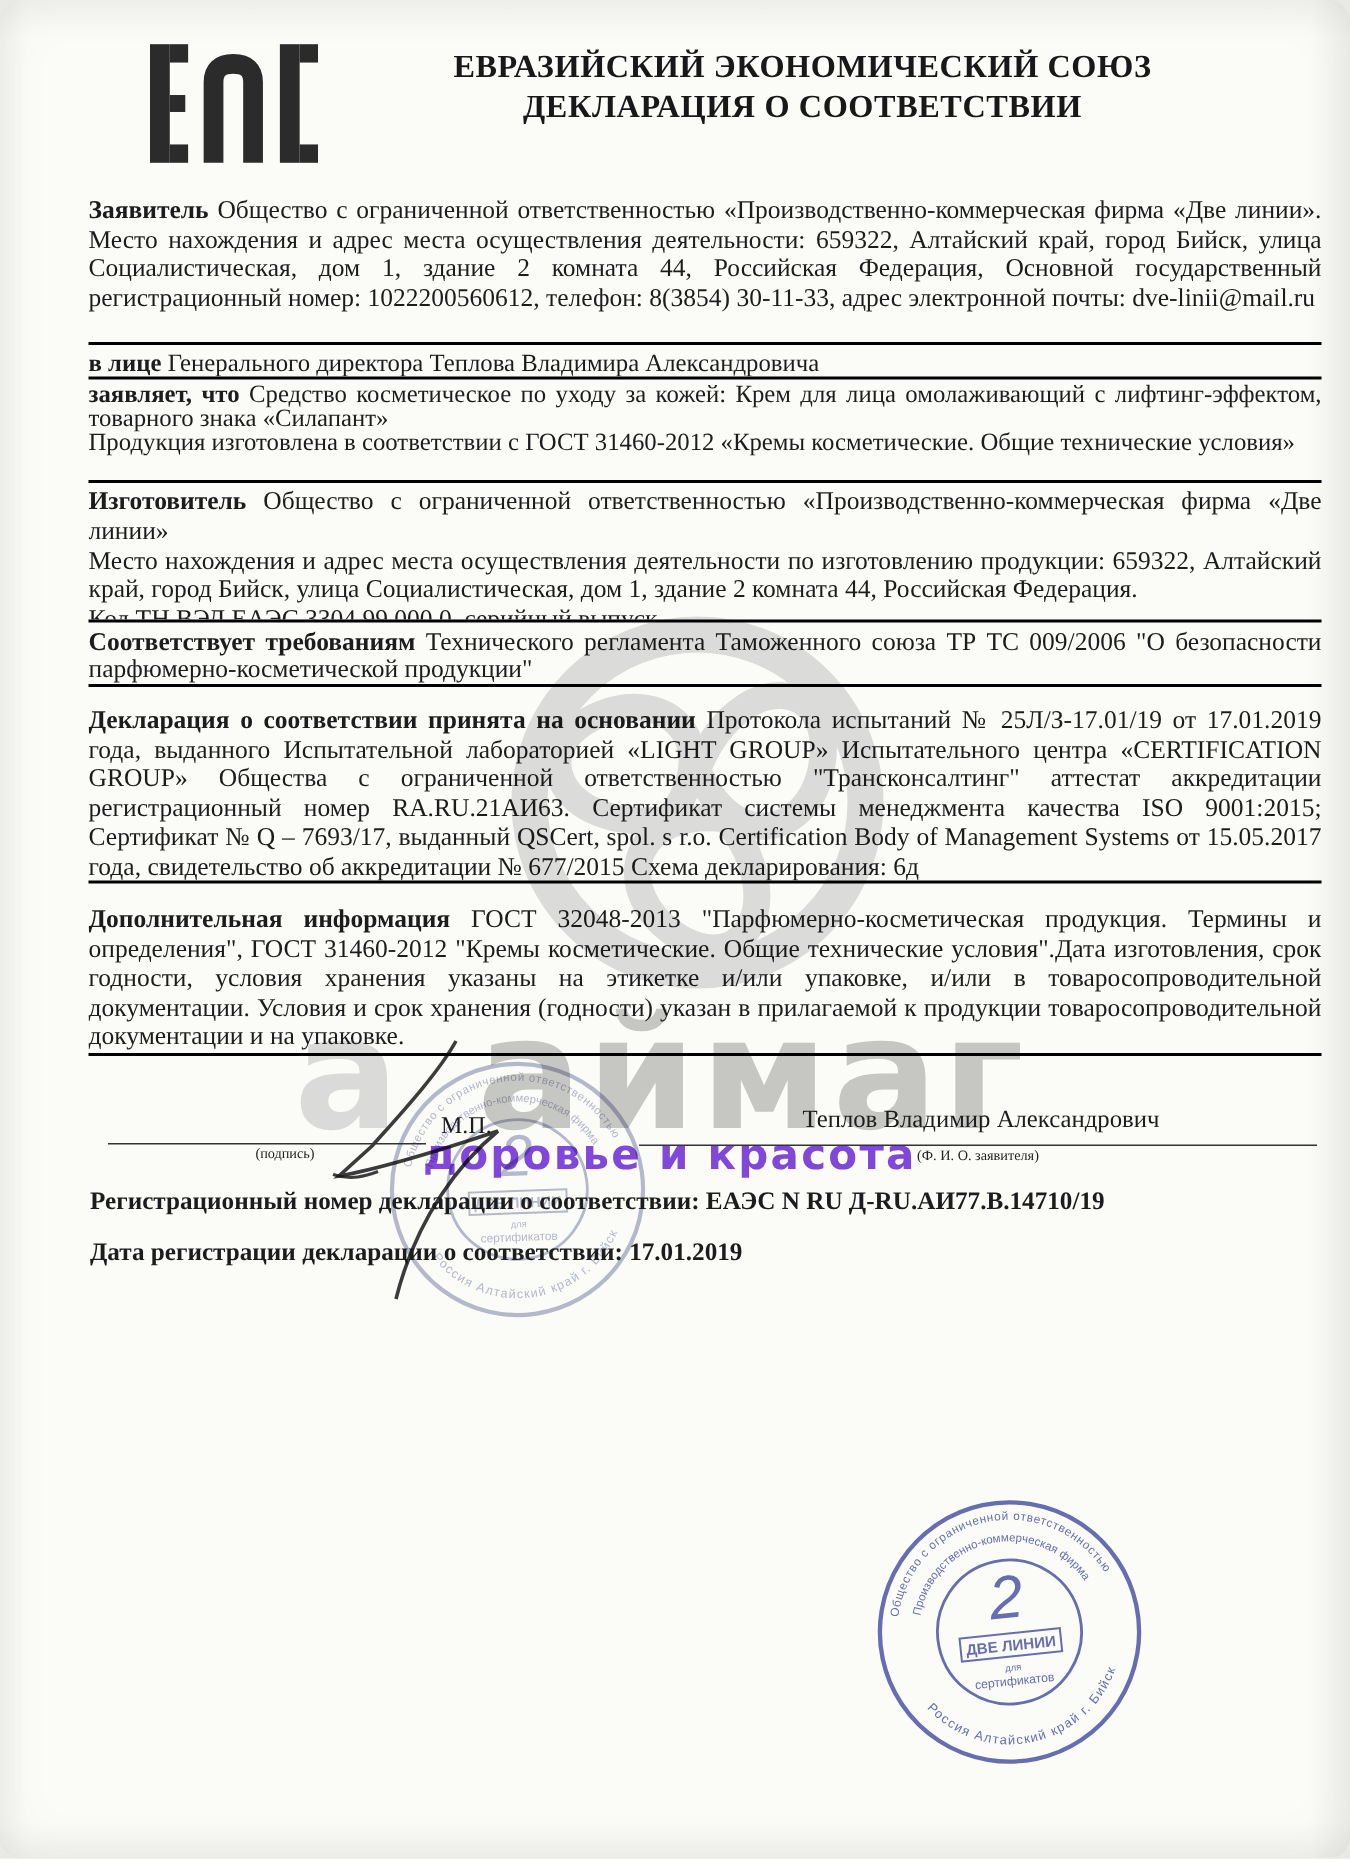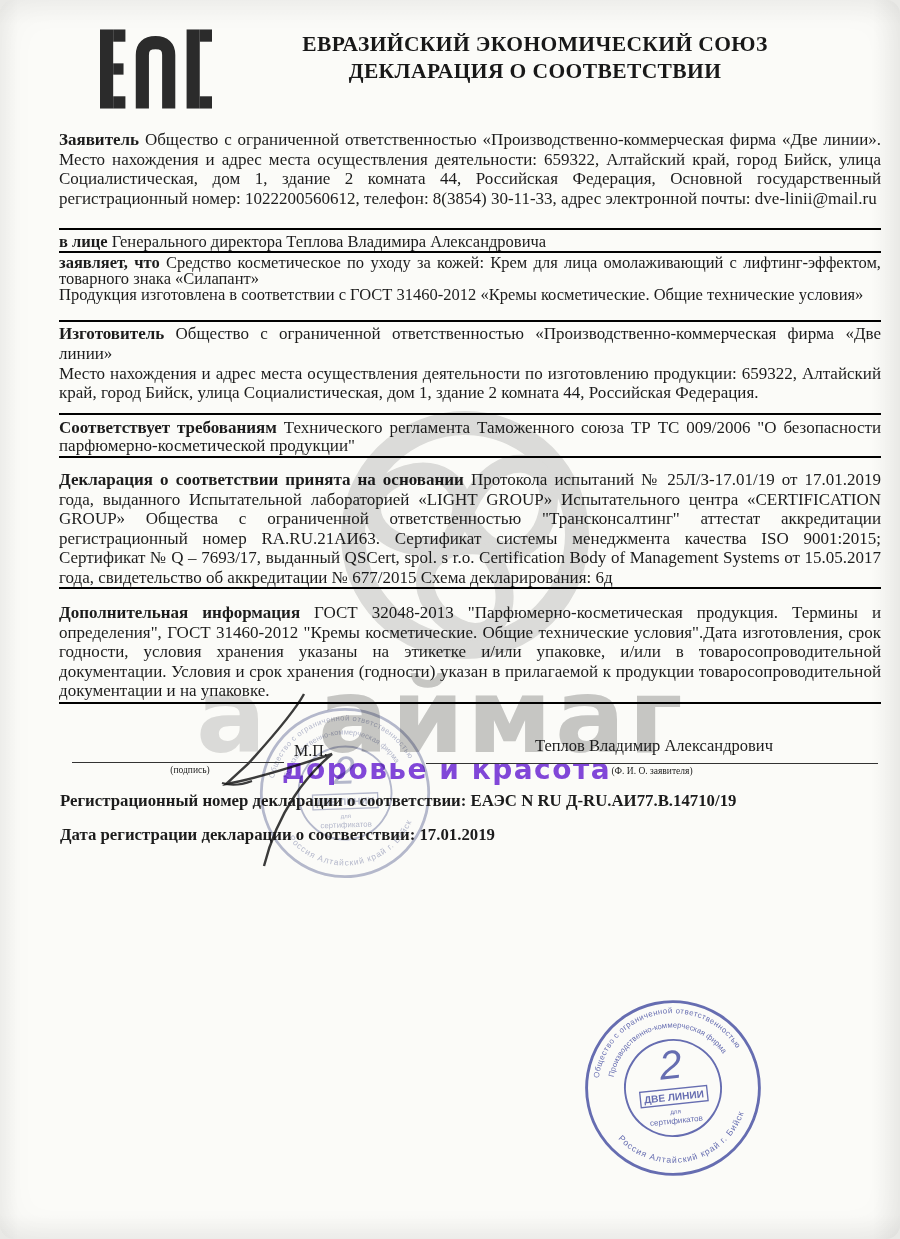--- a/index.html
+++ b/index.html
@@ -85,20 +85,21 @@
   <div class="sec s3">
     <p><b class="lead">заявляет, что</b>
        <span>Средство косметическое по уходу за кожей: Крем для лица омолаживающий с лифтинг-эффектом, товарного знака «Силапант»</span></p>
     <p>Продукция изготовлена в соответствии с ГОСТ 31460-2012 «Кремы косметические. Общие технические условия»</p>
   </div>
 
   <div class="sec s4">
     <p><b class="lead">Изготовитель</b>
        <span>Общество с ограниченной ответственностью «Производственно-коммерческая фирма «Две линии»</span></p>
     <p>Место нахождения и адрес места осуществления деятельности по изготовлению продукции: 659322, Алтайский край, город Бийск, улица Социалистическая, дом 1, здание 2 комната 44, Российская Федерация.</p>
+    <p>Код ТН ВЭД ЕАЭС 3304 99 000 0, серийный выпуск</p>
   </div>
 
   <div class="sec s5">
     <p><b class="lead">Соответствует требованиям</b>
        <span>Технического регламента Таможенного союза ТР ТС 009/2006 "О безопасности парфюмерно-косметической продукции"</span></p>
   </div>
 
   <div class="sec s6">
     <p><b class="lead">Декларация о соответствии принята на основании</b>
        <span>Протокола испытаний № 25Л/З-17.01/19 от 17.01.2019 года, выданного Испытательной лабораторией «LIGHT GROUP» Испытательного центра «CERTIFICATION GROUP» Общества с ограниченной ответственностью "Трансконсалтинг" аттестат аккредитации регистрационный номер RA.RU.21АИ63. Сертификат системы менеджмента качества ISO 9001:2015; Сертификат № Q – 7693/17, выданный QSCert, spol. s r.o. Certification Body of Management Systems от 15.05.2017 года, свидетельство об аккредитации № 677/2015 Схема декларирования: 6д</span></p>

